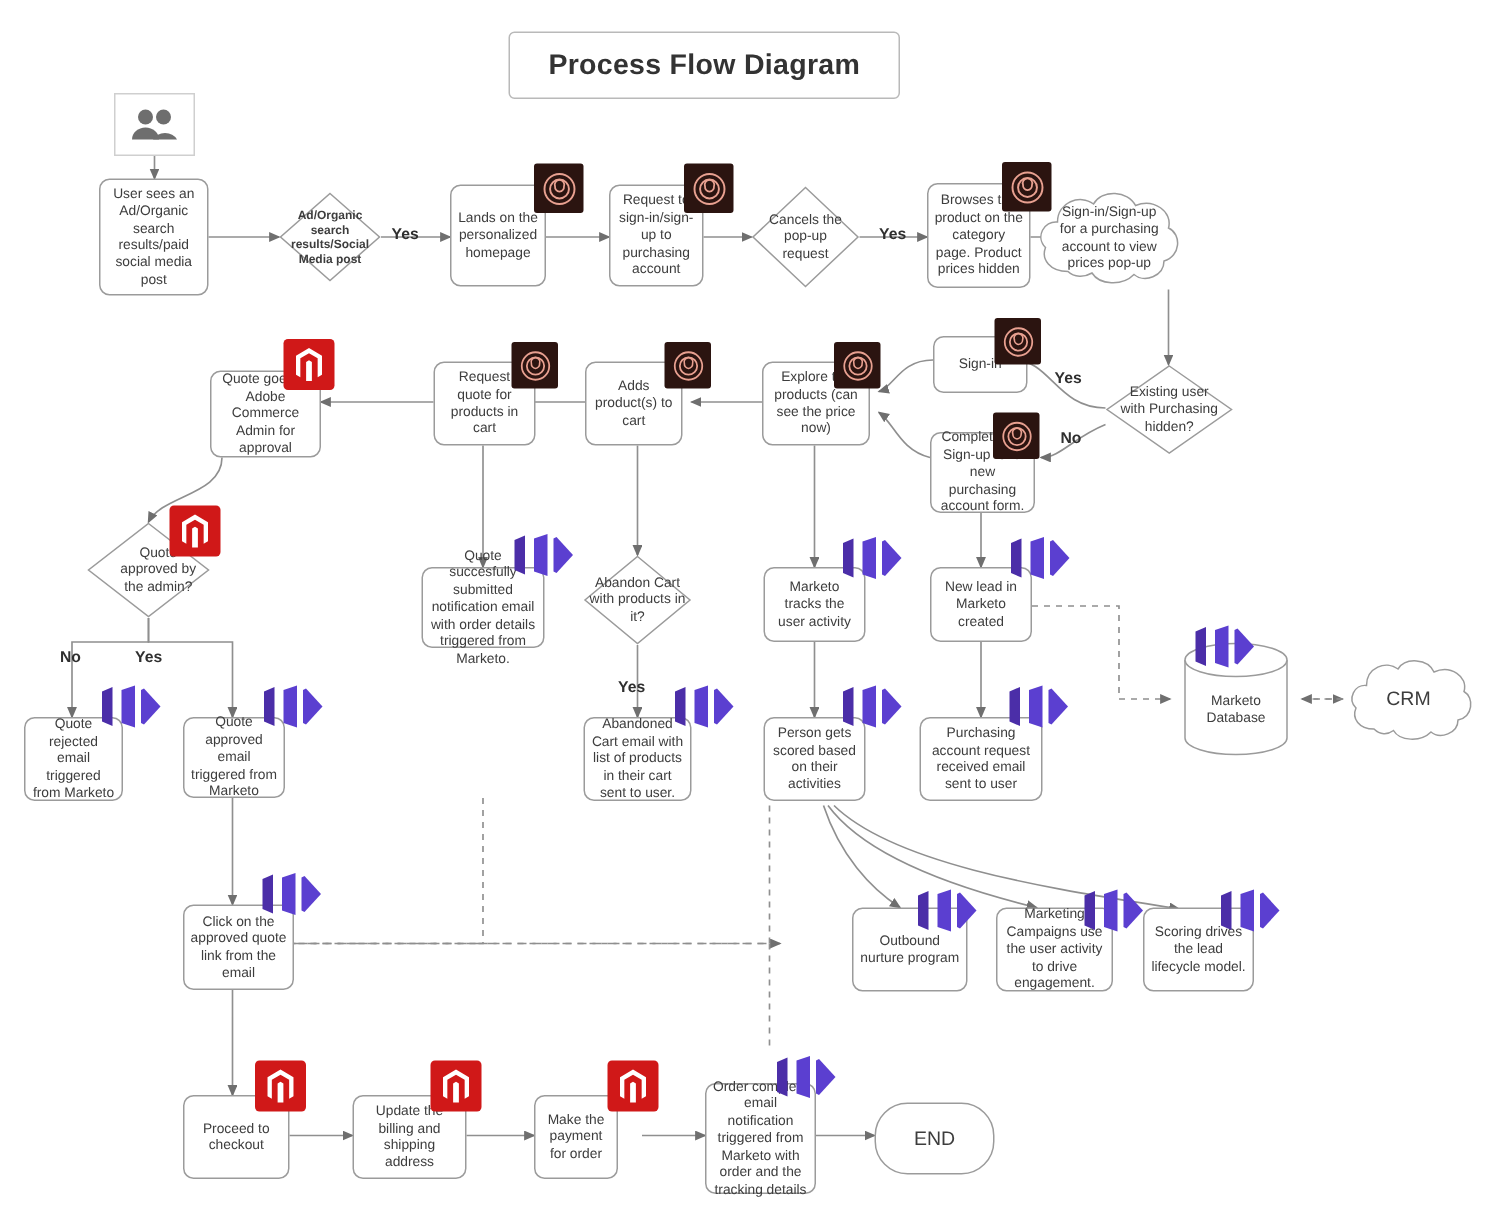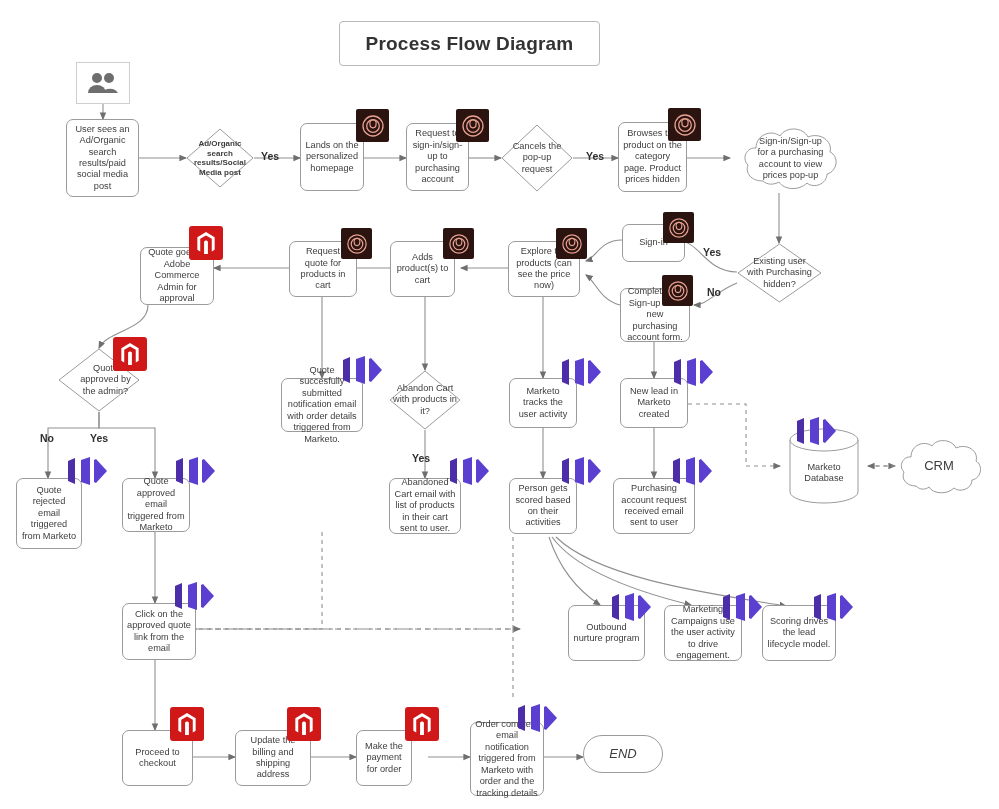--- a/index.html
+++ b/index.html
@@ -188,21 +188,21 @@
 
   <div class="node" style="left:618px;top:122px;width:69px;height:70px;">Browses the product  on the category page. Product prices hidden</div>
   <div class="badge target" style="left:668px;top:108px;width:33px;height:33px;">
     <svg width="24" height="24" viewBox="0 0 24 24" aria-hidden="true">
       <circle cx="12" cy="12" r="10" fill="none" stroke="#e8a090" stroke-width="1.3"></circle>
       <circle cx="12" cy="12" r="6.3" fill="none" stroke="#e8a090" stroke-width="1.3"></circle>
       <path d="M9,10.2 a3.2,3.2 0 1 1 6,0 a3.4,3.4 0 0 1 -3,3.6 a3.4,3.4 0 0 1 -3,-3.6 z" fill="none" stroke="#e8a090" stroke-width="1.2"></path>
     </svg>
   </div>
 
-  <div class="shapewrap" style="left:740px;top:123px;width:101px;height:71px;">
+  <div class="shapewrap" style="left:689px;top:123px;width:101px;height:71px;">
     <svg width="101" height="71" viewBox="0 0 101 71" aria-hidden="true">
       <path d="M23,58 C11,58 5,50 8,42 C1,35 7,24 16,25 C16,12 31,6 40,13 C46,3 63,4 68,14 C80,9 93,18 90,29 C99,33 98,48 87,51 C87,61 74,66 67,60 C59,68 44,67 39,59 C34,62 27,62 23,58 z" fill="#fff" stroke="#9b9b9b" stroke-width="1"></path>
     </svg>
     <div class="stext" style="padding:0 14px;">Sign-in/Sign-up for a purchasing account to view prices pop-up</div>
   </div>
 
   <div class="diamond" style="left:737px;top:243px;width:85px;height:60px;">
     <svg class="dshape" viewBox="0 0 85 60" preserveAspectRatio="none" aria-hidden="true">
       <polygon points="42.5,1 84,30 42.5,59 1,30" fill="#fff" stroke="#9b9b9b" stroke-width="1"></polygon>
     </svg>
@@ -329,21 +329,21 @@
     </svg>
   </div>
 
   <div class="shapewrap" style="left:896px;top:435px;width:86px;height:62px;">
     <svg width="86" height="62" viewBox="0 0 86 62" aria-hidden="true">
       <path d="M20,51 C10,51 5,44 8,37 C2,31 7,21 15,22 C15,10 28,5 36,11 C41,3 56,4 60,13 C71,8 83,16 80,26 C87,30 86,43 76,45 C76,54 64,58 58,53 C51,60 37,59 33,52 C29,55 24,55 20,51 z" fill="#fff" stroke="#9b9b9b" stroke-width="1"></path>
     </svg>
     <div class="stext" style="font-size:13px;">CRM</div>
   </div>
 
-  <div class="node" style="left:16px;top:478px;width:66px;height:71px;">Quote rejected email triggered from Marketo</div>
+  <div class="node" style="left:16px;top:478px;width:66px;height:56px;">Quote rejected email triggered from Marketo</div>
   <div class="badge marketo" style="left:66px;top:456px;width:42px;height:30px;">
     <svg width="42" height="30" viewBox="0 0 42 30" aria-hidden="true">
       <path d="M2,5 L9,2 L9,28 L2,25 z" fill="#4b2ea8"></path>
       <path d="M15,4 L24,1 L24,29 L15,26 z" fill="#5b3fd0"></path>
       <path d="M30,3 L41,15 L30,27 L28,26 L28,4 z" fill="#5b3fd0"></path>
     </svg>
   </div>
 
   <div class="node" style="left:122px;top:478px;width:68px;height:54px;">Quote approved email triggered from Marketo</div>
   <div class="badge marketo" style="left:174px;top:456px;width:42px;height:30px;">
@@ -443,15 +443,15 @@
 
   <div class="node" style="left:470px;top:722px;width:74px;height:74px;">Order complete email notification triggered from Marketo with order and the tracking details</div>
   <div class="badge marketo" style="left:516px;top:703px;width:42px;height:30px;">
     <svg width="42" height="30" viewBox="0 0 42 30" aria-hidden="true">
       <path d="M2,5 L9,2 L9,28 L2,25 z" fill="#4b2ea8"></path>
       <path d="M15,4 L24,1 L24,29 L15,26 z" fill="#5b3fd0"></path>
       <path d="M30,3 L41,15 L30,27 L28,26 L28,4 z" fill="#5b3fd0"></path>
     </svg>
   </div>
 
-  <div class="node pill" style="left:583px;top:735px;width:80px;height:38px;font-style:italic;">END</div>
+  <div class="node pill" style="left:583px;top:735px;width:80px;height:48px;">END</div>
 
 </div>
 
 </body></html>

